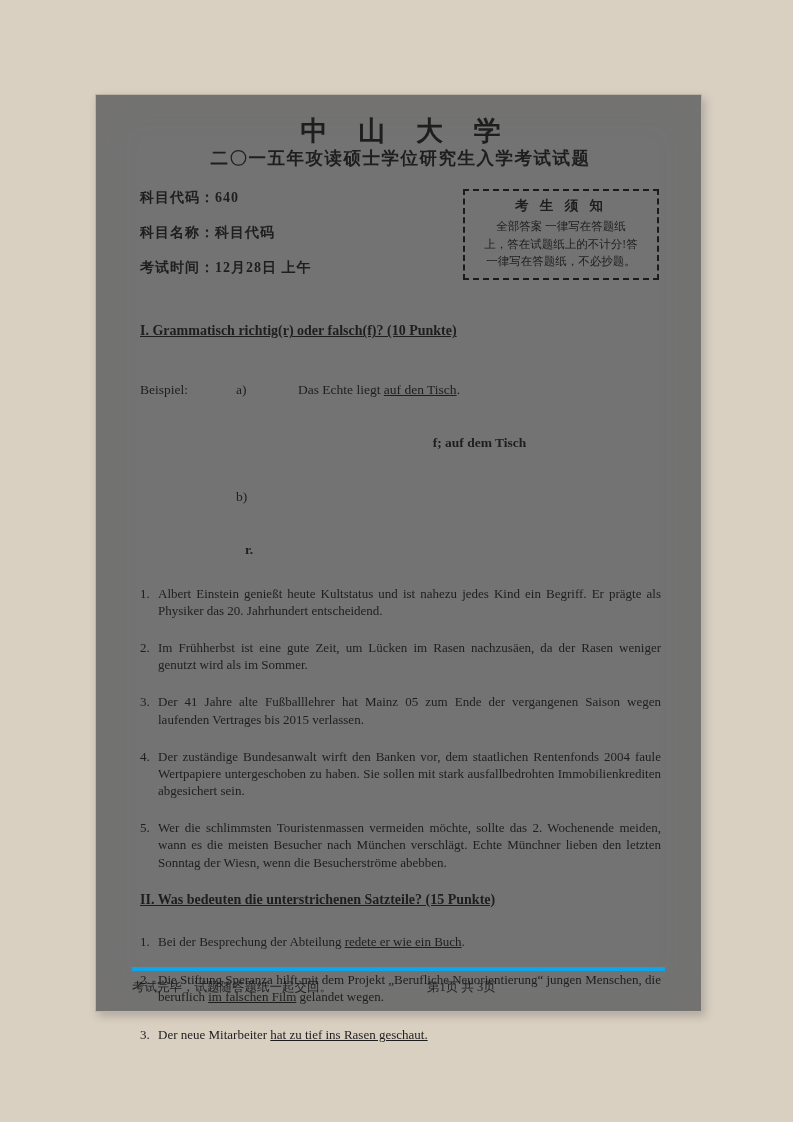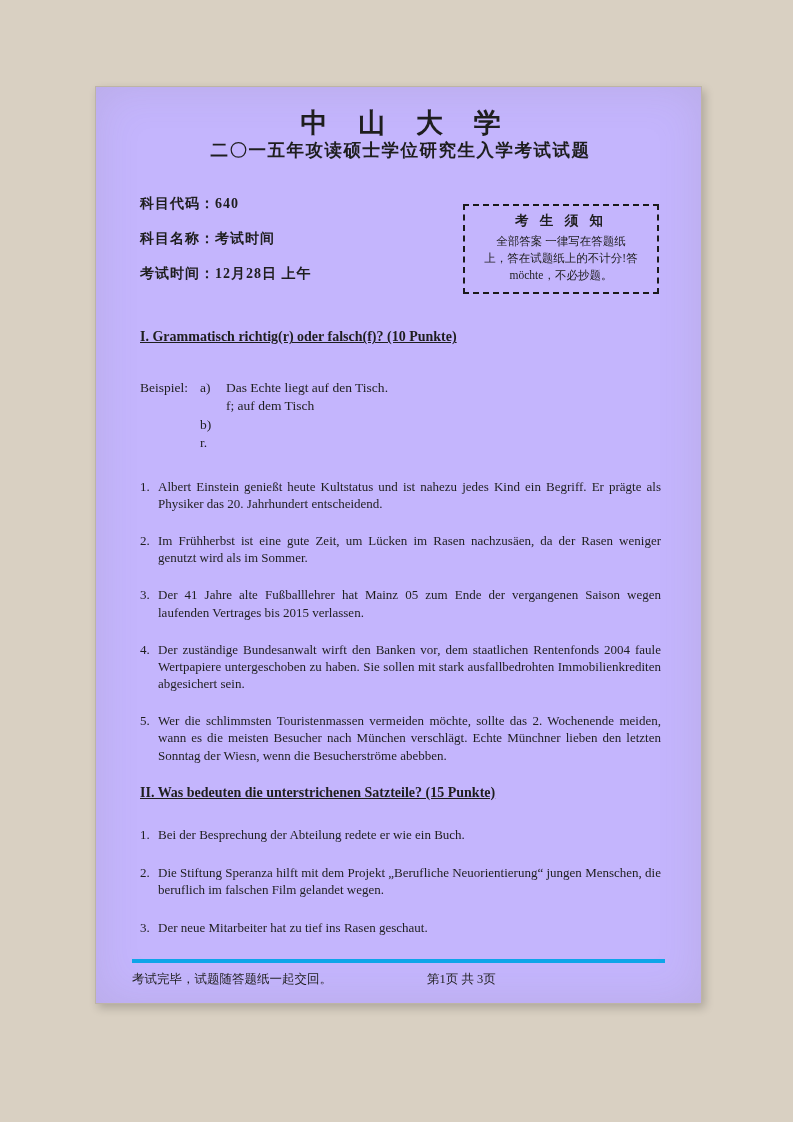--- a/index.html
+++ b/index.html
@@ -4,57 +4,57 @@
 <style>
   html,body{margin:0;padding:0;}
   body{
     width:793px;height:1122px;position:relative;
     background:#d9d0c2;
     font-family:"Liberation Serif", serif;
     color:#1e1e1e;
     overflow:hidden;
   }
   .paper{
-    position:absolute;left:95px;top:86px;width:607px;height:918px;
-    background:#c4b5fd;
+    position:absolute;left:95px;top:94px;width:607px;height:918px;
+    background:#737373;
     border:1px solid #bdb4a6;
     box-shadow: inset 0 0 45px rgba(120,110,95,0.14), 3px 4px 9px rgba(0,0,0,0.20);
     box-sizing:border-box;
     padding:22px 40px 0 44px;
   }
   .title{
     text-align:center;font-size:27px;font-weight:bold;
     letter-spacing:12px;line-height:1.1;padding-left:12px;
   }
   .subtitle{
     text-align:center;font-size:17.5px;font-weight:bold;
     letter-spacing:1.5px;line-height:1.3;
   }
-  .meta-row{display:flex;justify-content:space-between;align-items:center;margin-top:36px;}
+  .meta-row{display:flex;justify-content:space-between;align-items:flex-start;margin-top:22px;}
   .meta{font-size:14px;font-weight:bold;letter-spacing:1px;}
   .meta-line{margin-bottom:21px;line-height:1;}
   .meta-val{font-weight:bold;}
   .notice{
     width:196px;border:2px dashed #1b1b1b;
     padding:6px 8px 8px;margin-right:2px;margin-top:-2px;
     text-align:center;box-sizing:border-box;
   }
   .notice-title{font-size:13.5px;font-weight:bold;letter-spacing:4px;margin-bottom:3px;}
   .notice-line{font-size:11.5px;line-height:1.5;white-space:nowrap;}
   .sec-heading{
     font-size:14px;font-weight:bold;text-decoration:underline;
     margin-top:26px;line-height:1.3;
   }
   .sec-heading.sec2{margin-top:18px;}
   .beispiel{
     display:grid;grid-template-columns:60px 26px 1fr;
-    font-size:13.5px;line-height:1.3;margin-top:32px;row-gap:1px;
+    font-size:13.5px;line-height:1.3;margin-top:40px;row-gap:1px;gap:36px;
   }
-  .bold{font-weight:normal;}
-  .u{}
+  .bold{font-weight:bold;text-align:center;}
+  .u{text-decoration:underline;}
   .items{margin-top:26px;}
   .items2{margin-top:24px;}
   .item{display:flex;font-size:13px;line-height:1.32;margin-bottom:20px;}
   .items2 .item{margin-bottom:21px;}
   .item .num{width:18px;flex:none;}
   .item .txt{flex:1;text-align:justify;}
   .footer{
     position:absolute;left:36px;right:36px;bottom:16px;
     border-top:4px solid #0ea5e9;padding-top:9px;
     font-size:12.5px;line-height:1.2;
@@ -68,31 +68,31 @@
 
   <div class="title">中 山 大 学</div>
   <div class="subtitle">二〇一五年攻读硕士学位研究生入学考试试题</div>
 
   <div class="meta-row">
     <div class="meta">
       <div class="meta-line">
         <span>科目代码：</span><span class="meta-val">640</span>
       </div>
       <div class="meta-line">
-        <span>科目名称：</span><span class="meta-val">考试时间</span>
+        <span>科目名称：</span><span class="meta-val">科目代码</span>
       </div>
       <div class="meta-line">
         <span>考试时间：</span><span class="meta-val">12月28日  上午</span>
       </div>
     </div>
     <div class="notice">
       <div class="notice-title">考 生 须 知</div>
       <div class="notice-line">全部答案  一律写在答题纸</div>
       <div class="notice-line">上，答在试题纸上的不计分!答</div>
-      <div class="notice-line">möchte，不必抄题。</div>
+      <div class="notice-line">一律写在答题纸，不必抄题。</div>
     </div>
   </div>
 
   <div class="sec-heading">I. Grammatisch richtig(r) oder falsch(f)? (10 Punkte)</div>
 
   <div class="beispiel">
     <span>Beispiel:</span>
     <span>a)</span>
     <span><span>Das Echte liegt </span><span class="u">auf den Tisch</span><span>.</span></span>
     <span></span>

